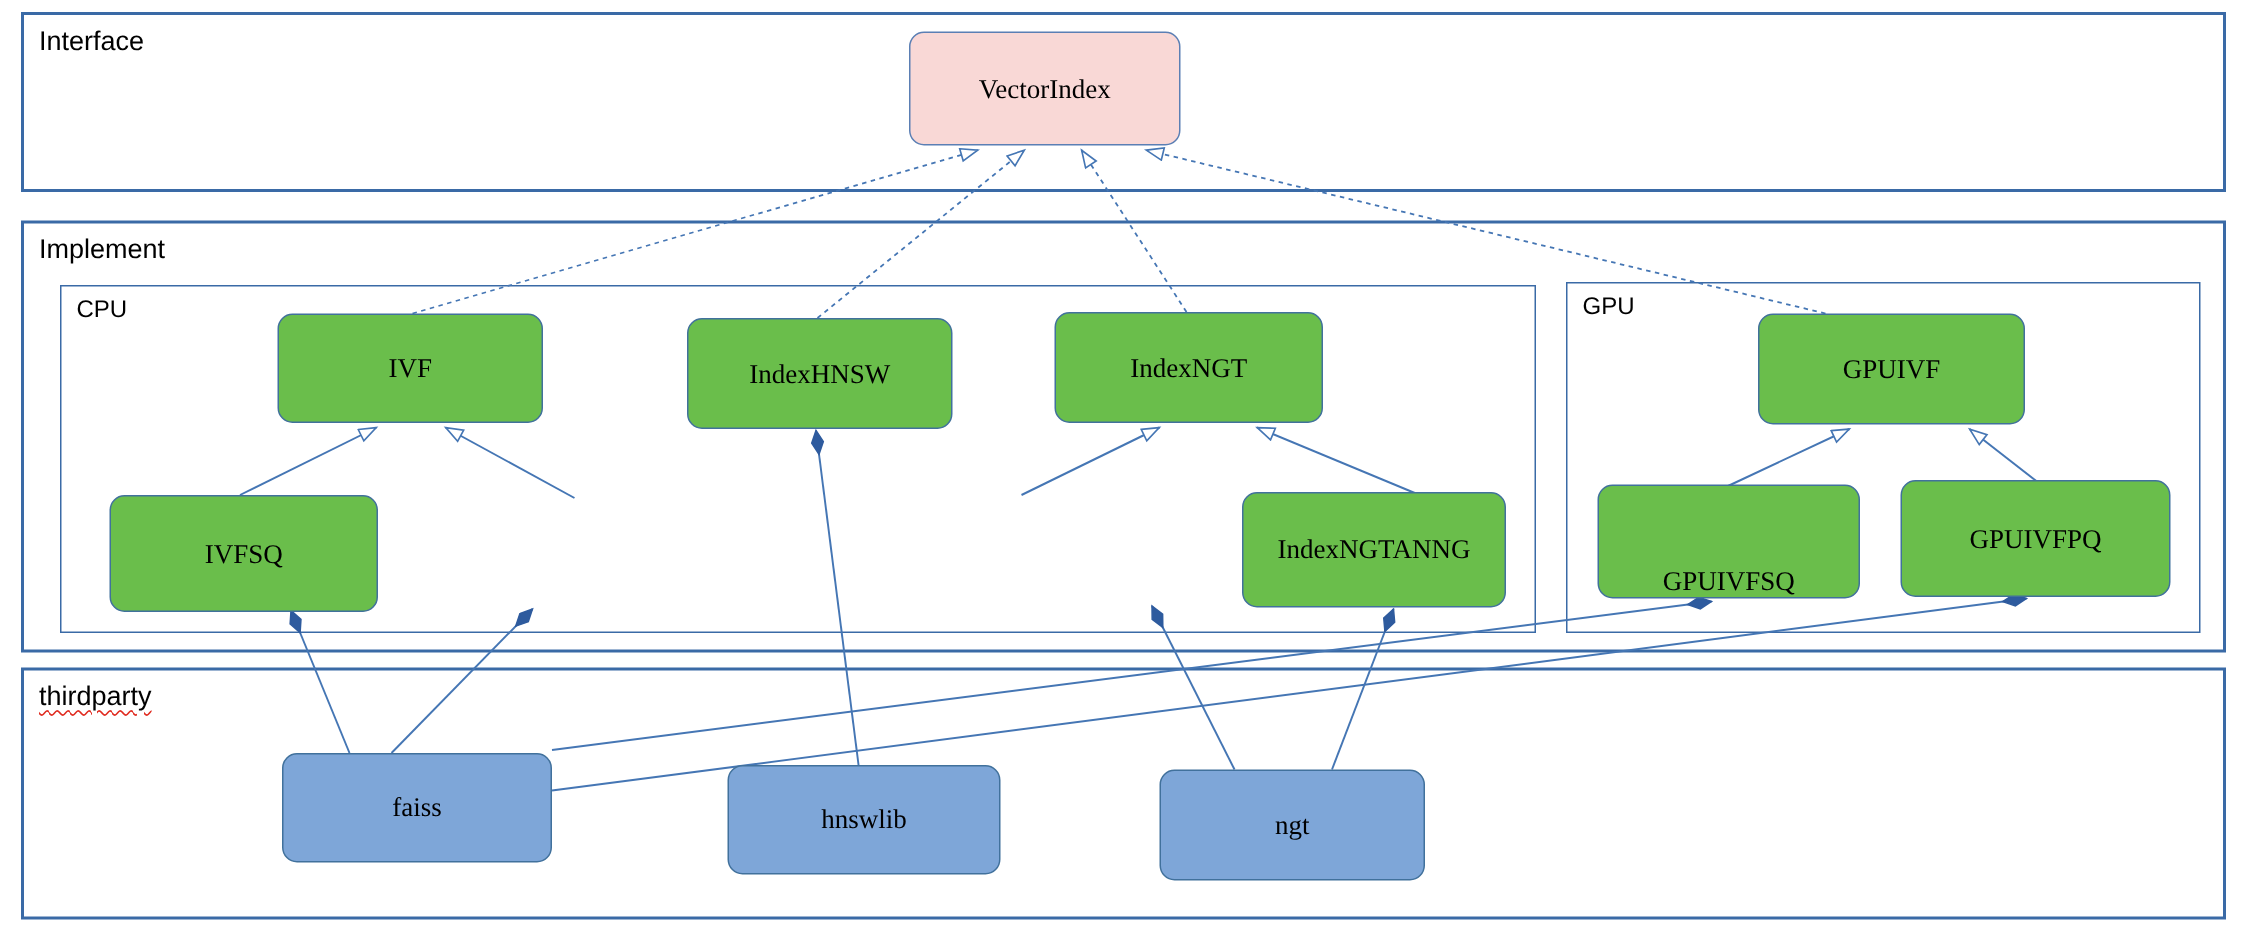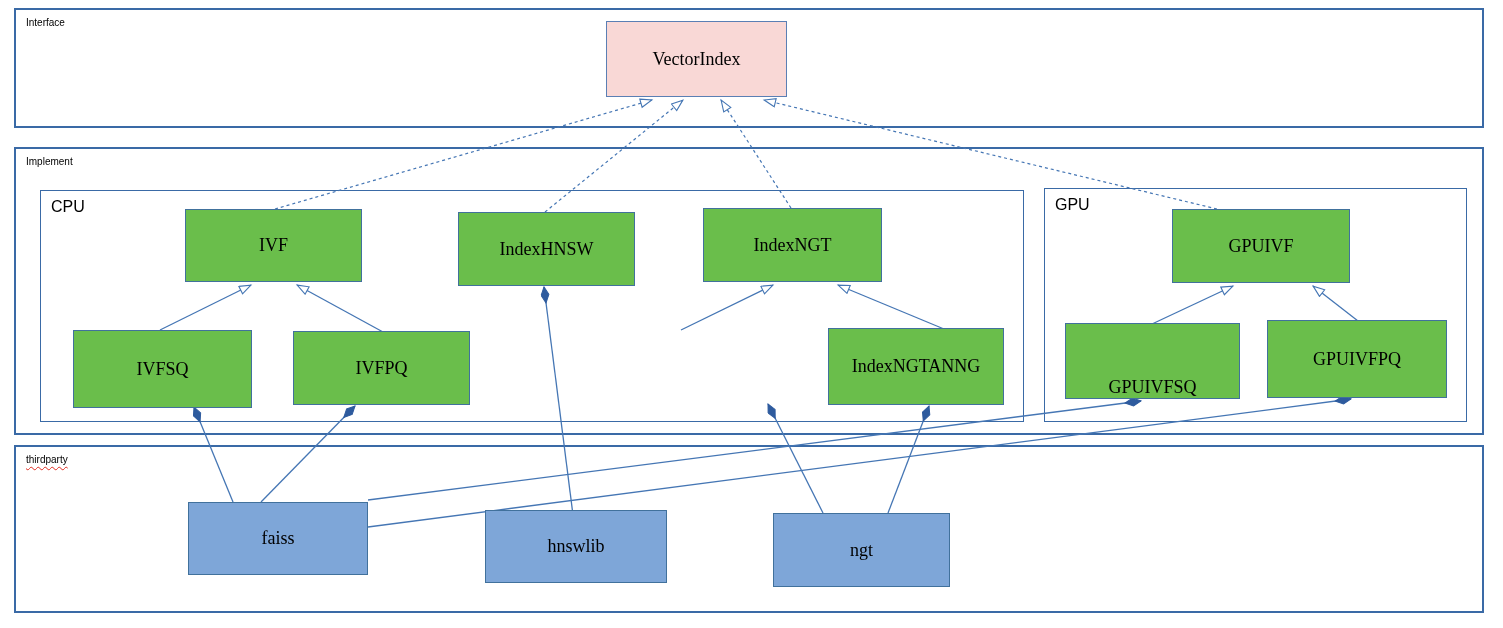--- a/index.html
+++ b/index.html
@@ -3,29 +3,29 @@
 <meta charset="utf-8">
 <style>
   html,body{margin:0;padding:0;background:#ffffff;}
   .stage{
     position:relative;width:1503px;height:628px;background:#ffffff;
     font-family:"Liberation Sans",sans-serif;overflow:hidden;
   }
   
   .group{position:absolute;box-sizing:border-box;border:2px solid #3a6aa6;background:transparent;z-index:1;}
   .group.inner{border-width:1.5px;}
-  .glabel{position:absolute;left:10px;top:7px;font-size:10px;color:#000;white-space:nowrap;}
+  .glabel{position:absolute;left:10px;top:7px;font-size:18px;color:#000;white-space:nowrap;}
   .glabel.big{font-size:16px;}
   .squiggle{text-decoration-line:underline;text-decoration-style:wavy;text-decoration-color:#e02b20;text-decoration-thickness:1px;text-underline-offset:3px;}
   
   .edges{position:absolute;left:0;top:0;z-index:2;pointer-events:none;}
   
   .node{
     position:absolute;box-sizing:border-box;z-index:3;
-    border:1.6px solid #41719c;border-radius:0;
+    border:1.6px solid #41719c;border-radius:10px;
     display:flex;align-items:center;justify-content:center;
     font-family:"Liberation Serif",serif;font-size:18px;color:#000;
   }
   .node.pink{background:#f9d8d6;border-color:#5b7fb4;}
   .node.green{background:#6abe4b;}
   .node.blue{background:#7ea6d8;}
 </style>
 </head>
 <body>
 
@@ -101,23 +101,20 @@
   </div>
 
   <div class="node green" style="left:703px;top:208px;width:179px;height:74px;">
     <span>IndexNGT</span>
   </div>
 
   <div class="node green" style="left:73px;top:330px;width:179px;height:78px;">
     <span>IVFSQ</span>
   </div>
 
-  <div class="node green" style="left:293px;top:331px;width:177px;height:74px;">
-    <span>IVFPQ</span>
-  </div>
 
 
   <div class="node green" style="left:828px;top:328px;width:176px;height:77px;">
     <span>IndexNGTANNG</span>
   </div>
 
   <div class="node green" style="left:1172px;top:209px;width:178px;height:74px;">
     <span>GPUIVF</span>
   </div>
 

